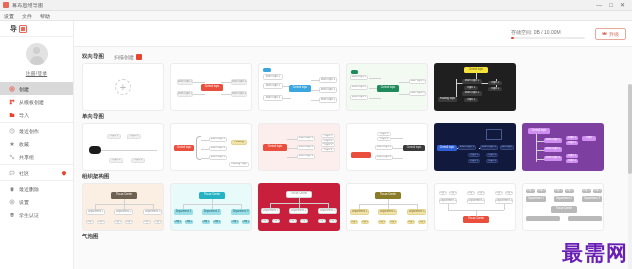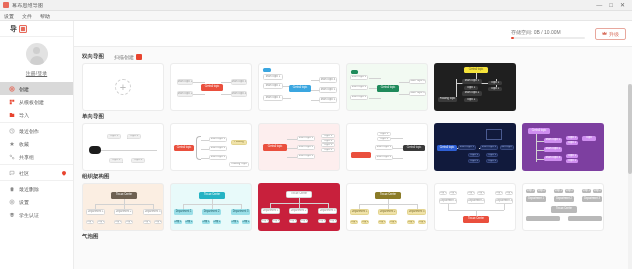--- a/index.html
+++ b/index.html
@@ -578,13 +578,14 @@
               <span class="sec-title">气泡图</span>
             </div>
           </div>
         <div class="scrollbar">
           <div class="scroll-thumb"></div>
         </div>
       </div>
     </div>
   </div>
 
+  <div class="watermark">最需网</div>
 </div>
 
 </body></html>

